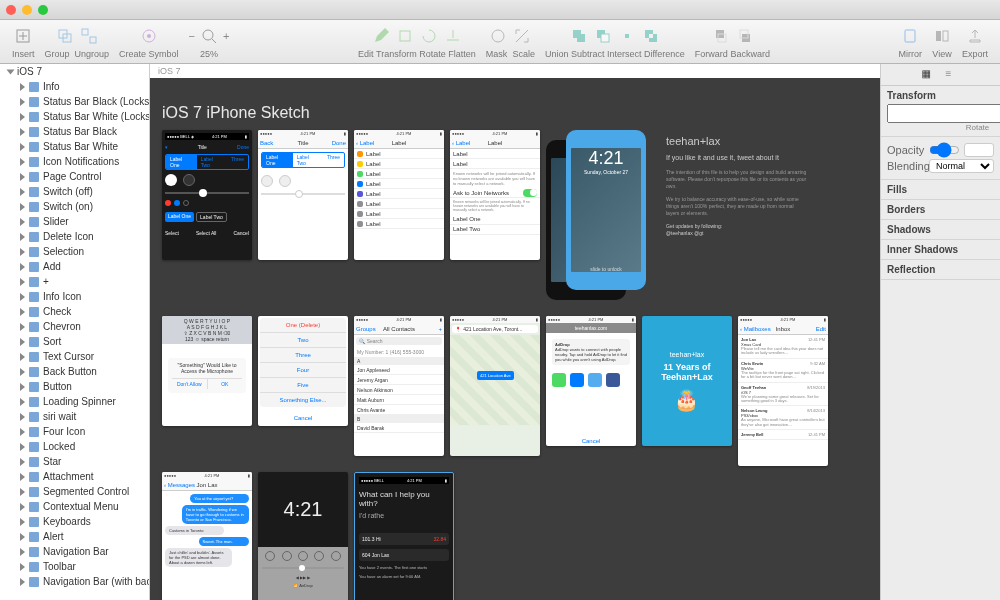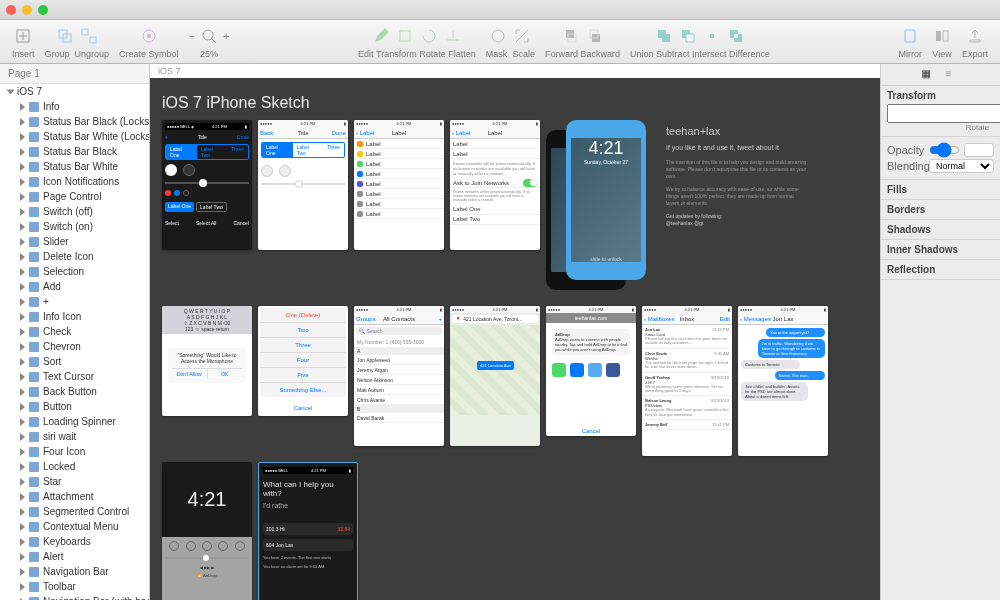--- a/index.html
+++ b/index.html
@@ -24,21 +24,21 @@
 
 .sidebar { width: 150px; background: #fff; border-right: 1px solid #ccc; overflow-y: auto; overflow-x: hidden; }
 .sidebar-hd { font-size: 10px; color: #777; padding: 4px 8px; background: #f4f4f4; border-bottom: 1px solid #ddd; }
 .layer-root { padding: 2px 6px 2px 8px; font-size: 10px; display: flex; align-items: center; gap: 4px; cursor: default; }
 .layer { padding: 2px 6px 2px 20px; font-size: 10px; display: flex; align-items: center; gap: 4px; cursor: default; white-space: nowrap; overflow: hidden; text-overflow: ellipsis; }
 .licon { width: 10px; height: 10px; background: #7aa7d8; border-radius: 1px; flex-shrink: 0; }
 .tri { width: 0; height: 0; border-top: 4px solid transparent; border-bottom: 4px solid transparent; border-left: 5px solid #888; flex-shrink: 0; }
 
 .canvas-wrap { flex: 1; background: #fff; position: relative; overflow: hidden; }
 .crumb { position: absolute; top: 2px; left: 8px; font-size: 9px; color: #999; z-index: 2; }
-.canvas { position: absolute; inset: 14px 0 0 0; background: #3d3d3d; padding: 16px 12px; overflow: hidden; }
+.canvas { position: absolute; inset: 14px 0 0 0; background: #3d3d3d; padding: 26px 12px; overflow: hidden; }
 .canvas-title { color: #e8e8e8; font-size: 16px; font-weight: 300; margin-bottom: 8px; }
 .artboards { display: flex; flex-wrap: wrap; gap: 6px; align-content: flex-start; }
 .ab { background: #fff; border-radius: 2px; box-shadow: 0 1px 3px rgba(0,0,0,.4); font-size: 6px; color: #333; overflow: hidden; position: relative; }
 .ab.dark { background: #1a1a1a; color: #eee; }
 .statusb { height: 7px; background: #f8f8f8; display: flex; justify-content: space-between; padding: 0 2px; font-size: 4px; align-items: center; }
 .statusb.d { background: #000; color: #fff; }
 .navb { height: 12px; background: #f8f8f8; border-bottom: 0.5px solid #ccc; display: flex; align-items: center; justify-content: center; font-size: 6px; position: relative; }
 .navb .back { position: absolute; left: 2px; color: #007aff; }
 .navb .act { position: absolute; right: 2px; color: #007aff; }
 .listrow { height: 10px; border-bottom: 0.5px solid #eee; display: flex; align-items: center; padding: 0 3px; gap: 3px; }
@@ -177,59 +177,59 @@
             <path d="M2 14L14 2M2 2h4M2 2v4M14 14h-4M14 14v-4" stroke="#888"></path>
           </svg>
         </div>
     </div>
     <div class="lbl"><span>Mask</span>&nbsp;&nbsp;<span>Scale</span></div>
   </div>
   <div class="tgroup">
     <div class="icons">
       <div class="ticon">
           <svg viewBox="0 0 16 16">
+            <path d="M2 2h8v4h4v8H6v-4H2z" fill="#4ab8a8"></path>
+          </svg>
+        </div>
+      <div class="ticon">
+          <svg viewBox="0 0 16 16">
+            <rect x="2" y="2" width="8" height="8" fill="#4ab8a8"></rect>
+            <rect x="6" y="6" width="8" height="8" fill="#fff" stroke="#4ab8a8"></rect>
+          </svg>
+        </div>
+      <div class="ticon">
+          <svg viewBox="0 0 16 16">
+            <rect x="6" y="6" width="4" height="4" fill="#4ab8a8"></rect>
+          </svg>
+        </div>
+      <div class="ticon">
+          <svg viewBox="0 0 16 16">
+            <path d="M2 2h8v4H6v4H2zM10 6h4v8H6v-4h4z" fill="#4ab8a8"></path>
+          </svg>
+        </div>
+    </div>
+    <div class="lbl"><span>Union</span>&nbsp;<span>Subtract</span>&nbsp;<span>Intersect</span>&nbsp;<span>Difference</span></div>
+  </div>
+  <div class="tgroup">
+    <div class="icons">
+      <div class="ticon">
+          <svg viewBox="0 0 16 16">
             <rect x="4" y="2" width="8" height="8" fill="#888"></rect>
             <rect x="6" y="6" width="8" height="8" fill="none" stroke="#ccc"></rect>
           </svg>
         </div>
       <div class="ticon">
           <svg viewBox="0 0 16 16">
             <rect x="6" y="6" width="8" height="8" fill="#888"></rect>
             <rect x="4" y="2" width="8" height="8" fill="none" stroke="#ccc"></rect>
           </svg>
         </div>
     </div>
     <div class="lbl"><span>Forward</span>&nbsp;<span>Backward</span></div>
   </div>
-  <div class="tgroup">
-    <div class="icons">
-      <div class="ticon">
-          <svg viewBox="0 0 16 16">
-            <path d="M2 2h8v4h4v8H6v-4H2z" fill="#4ab8a8"></path>
-          </svg>
-        </div>
-      <div class="ticon">
-          <svg viewBox="0 0 16 16">
-            <rect x="2" y="2" width="8" height="8" fill="#4ab8a8"></rect>
-            <rect x="6" y="6" width="8" height="8" fill="#fff" stroke="#4ab8a8"></rect>
-          </svg>
-        </div>
-      <div class="ticon">
-          <svg viewBox="0 0 16 16">
-            <rect x="6" y="6" width="4" height="4" fill="#4ab8a8"></rect>
-          </svg>
-        </div>
-      <div class="ticon">
-          <svg viewBox="0 0 16 16">
-            <path d="M2 2h8v4H6v4H2zM10 6h4v8H6v-4h4z" fill="#4ab8a8"></path>
-          </svg>
-        </div>
-    </div>
-    <div class="lbl"><span>Union</span>&nbsp;<span>Subtract</span>&nbsp;<span>Intersect</span>&nbsp;<span>Difference</span></div>
-  </div>
   <div class="spacer"></div>
   <div class="tgroup">
     <div class="icons">
         <div class="ticon">
           <svg viewBox="0 0 16 16">
             <rect x="3" y="2" width="10" height="12" rx="1" fill="none" stroke="#4a90e2"></rect>
           </svg>
         </div>
       </div>
     <div class="lbl">Mirror</div>
@@ -253,21 +253,20 @@
           </svg>
         </div>
       </div>
     <div class="lbl">Export</div>
   </div>
 </div>
 
 <div class="main">
 
   <div class="sidebar">
-    <div class="sidebar-hd">Page 1</div>
     <div class="layer-root">
         <span class="tri" style="transform:rotate(90deg)"></span>
         <span>iOS 7</span>
       </div>
     <div id="layers">
         <div class="layer">
           <span class="tri"></span>
           <span class="licon"></span>
           <span>Info</span>
         </div>
@@ -687,20 +686,25 @@
             </div>
             <div style="display:flex;gap:4px;margin-top:8px">
               <span style="width:14px;height:14px;background:#4cd964;border-radius:3px"></span>
               <span style="width:14px;height:14px;background:#007aff;border-radius:3px"></span>
               <span style="width:14px;height:14px;background:#55acee;border-radius:3px"></span>
               <span style="width:14px;height:14px;background:#3b5998;border-radius:3px"></span>
             </div>
           </div>
           <div style="position:absolute;bottom:2px;left:2px;right:2px;text-align:center;color:#007aff;font-size:6px">Cancel</div>
         </div>
+        <div class="ab" style="width:90px;height:130px;background:#2aa8d8;color:#fff;display:flex;flex-direction:column;align-items:center;justify-content:center">
+          <div style="font-size:7px;margin-bottom:4px">teehan+lax</div>
+          <div style="font-size:9px;font-weight:600;text-align:center;padding:0 8px">11 Years of Teehan+Lax</div>
+          <div style="font-size:20px;margin-top:6px">🎂</div>
+        </div>
         <div class="ab" style="width:90px;height:150px">
           <div class="statusb">
               <span>●●●●●</span>
               <span>4:21 PM</span>
               <span>▮</span>
             </div>
           <div class="navb">
               <span class="back">‹ <span>Mailboxes</span></span>
               <span>Inbox</span>
               <span class="act">Edit</span>

